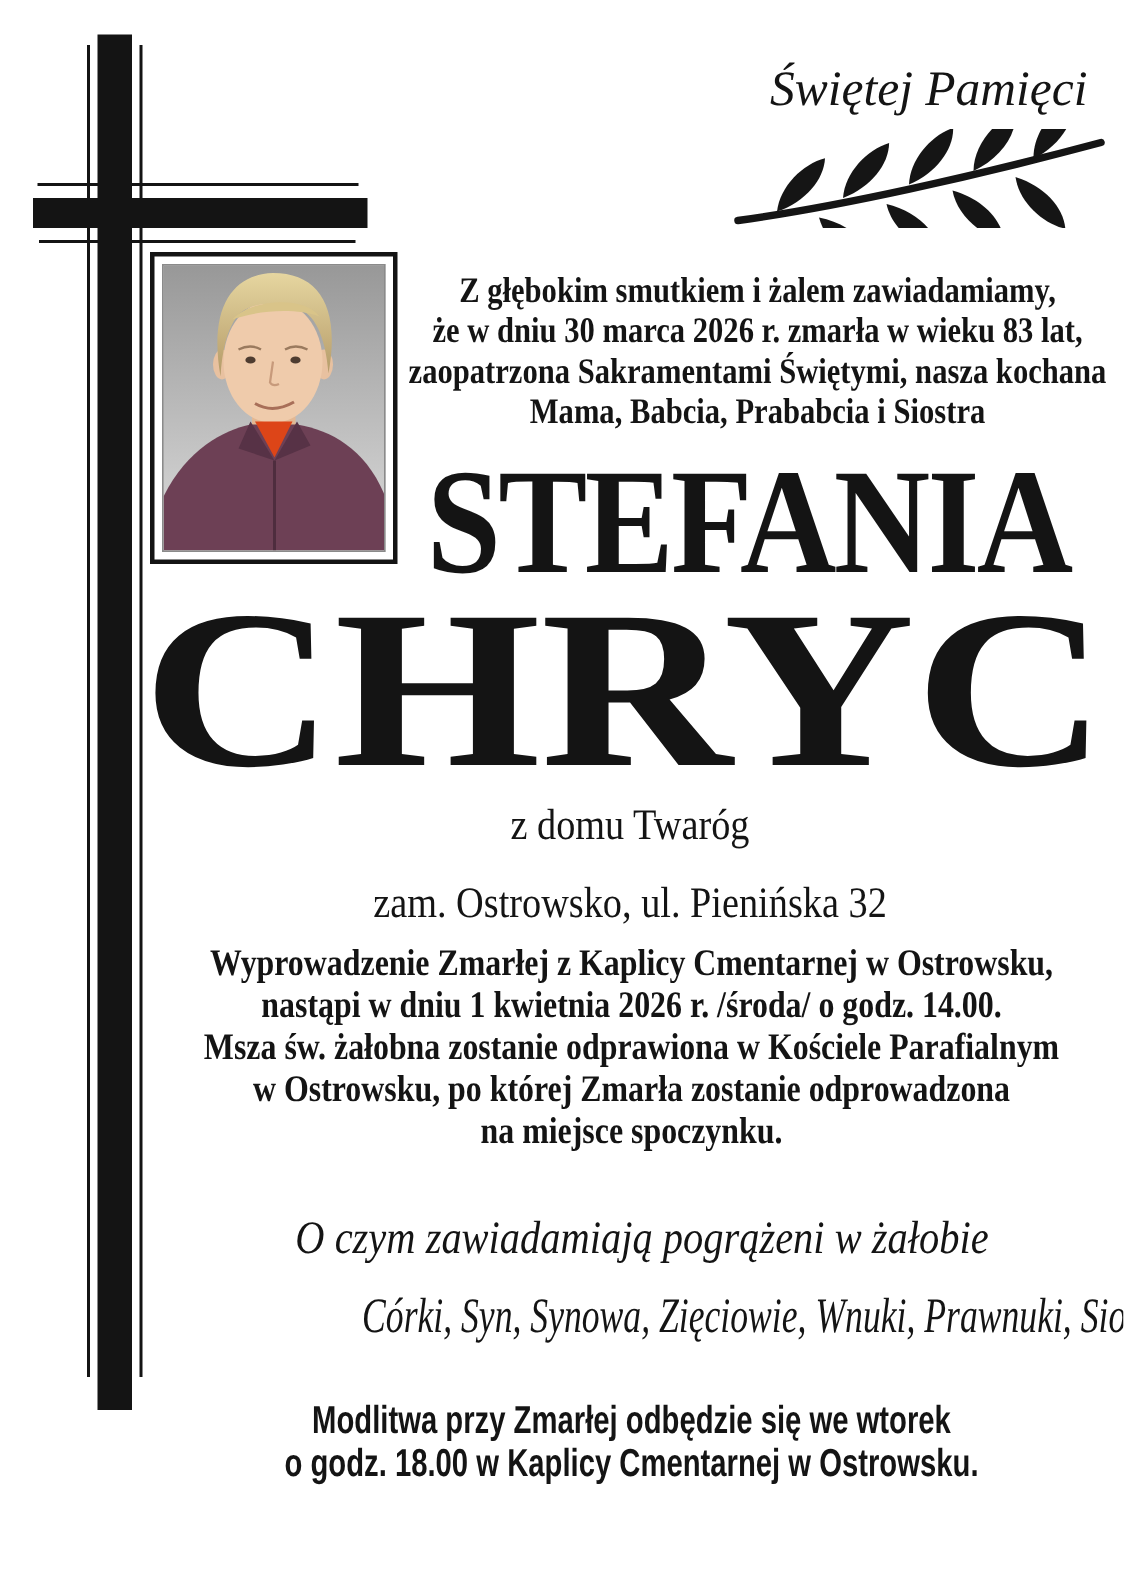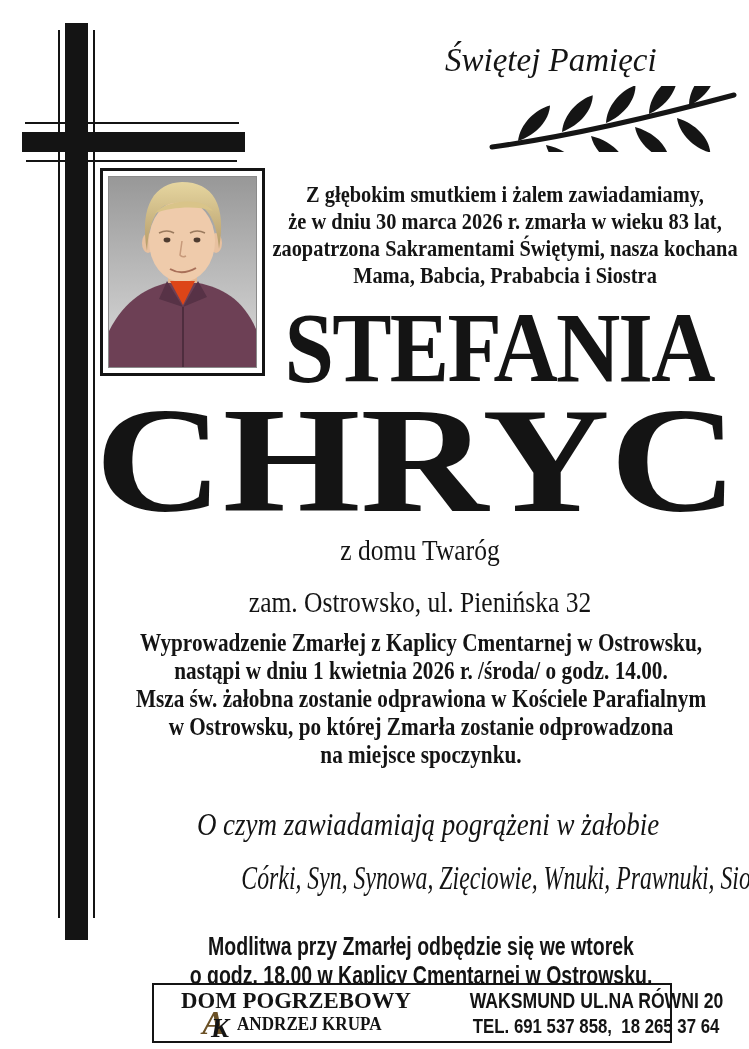--- a/index.html
+++ b/index.html
@@ -10,21 +10,21 @@
   .abs{position:absolute;}
   
   .bar{position:absolute;background:var(--ink,#141414);}
   .cv-thick{left:65px;top:23px;width:23px;height:917px;}
   .cv-thin-l{left:58px;top:30px;width:2px;height:888px;}
   .cv-thin-r{left:93px;top:30px;width:2px;height:888px;}
   .ch-thin-t{left:25px;top:122px;width:214px;height:2px;}
   .ch-thick{left:22px;top:132px;width:223px;height:20px;}
   .ch-thin-b{left:26px;top:160px;width:211px;height:2px;}
   
-  .sp{left:445px;top:42px;width:280px;text-align:left;font-style:italic;font-size:33px;white-space:nowrap;}
+  .sp{left:445px;top:42px;width:280px;text-align:right;font-style:italic;font-size:33px;white-space:nowrap;}
   .laurel{left:488px;top:86px;width:250px;height:66px;}
   
   .photo-frame{left:100px;top:168px;width:165px;height:208px;border:3px solid var(--ink,#141414);
     background:#fff;box-sizing:border-box;padding:5px;}
   .photo-inner{width:100%;height:100%;border:1px solid #8a8a8a;box-sizing:border-box;overflow:hidden;background:#b5b5b5;}
   .photo-inner svg{display:block;width:100%;height:100%;}
   
   .intro{left:195px;top:181px;width:620px;text-align:center;font-weight:bold;font-size:24px;line-height:27px;
     white-space:nowrap;transform:scaleX(0.85);transform-origin:center;}
   .name-first-wrap{left:258px;top:298px;width:394px;text-align:center;line-height:1;}
@@ -163,30 +163,14 @@
   <div class="abs mourn-intro">O czym zawiadamiają pogrążeni w żałobie</div>
   <div class="abs family-wrap">
     <span class="family">Córki, Syn, Synowa, Zięciowie, Wnuki, Prawnuki, Siostry, Bracia i Rodzina</span>
   </div>
 
   <div class="abs prayer">
     <div>Modlitwa przy Zmarłej odbędzie się we wtorek</div>
     <div>o godz. 18.00 w Kaplicy Cmentarnej w Ostrowsku.</div>
   </div>
 
-  <div class="abs home-box">
-    <div class="home-left">
-      <div class="home-name">DOM POGRZEBOWY</div>
-      <div class="home-owner-row">
-        <span class="logo">
-          <span class="logo-a">A</span>
-          <span class="logo-k">K</span>
-        </span>
-        <span class="home-owner">ANDRZEJ KRUPA</span>
-      </div>
-    </div>
-    <div class="home-right">
-      <div class="home-address">WAKSMUND UL.NA RÓWNI 20</div>
-      <div class="home-phone">TEL. 691 537 858,  18 265 37 64</div>
-    </div>
-  </div>
 
 </div>
 
 </body></html>

